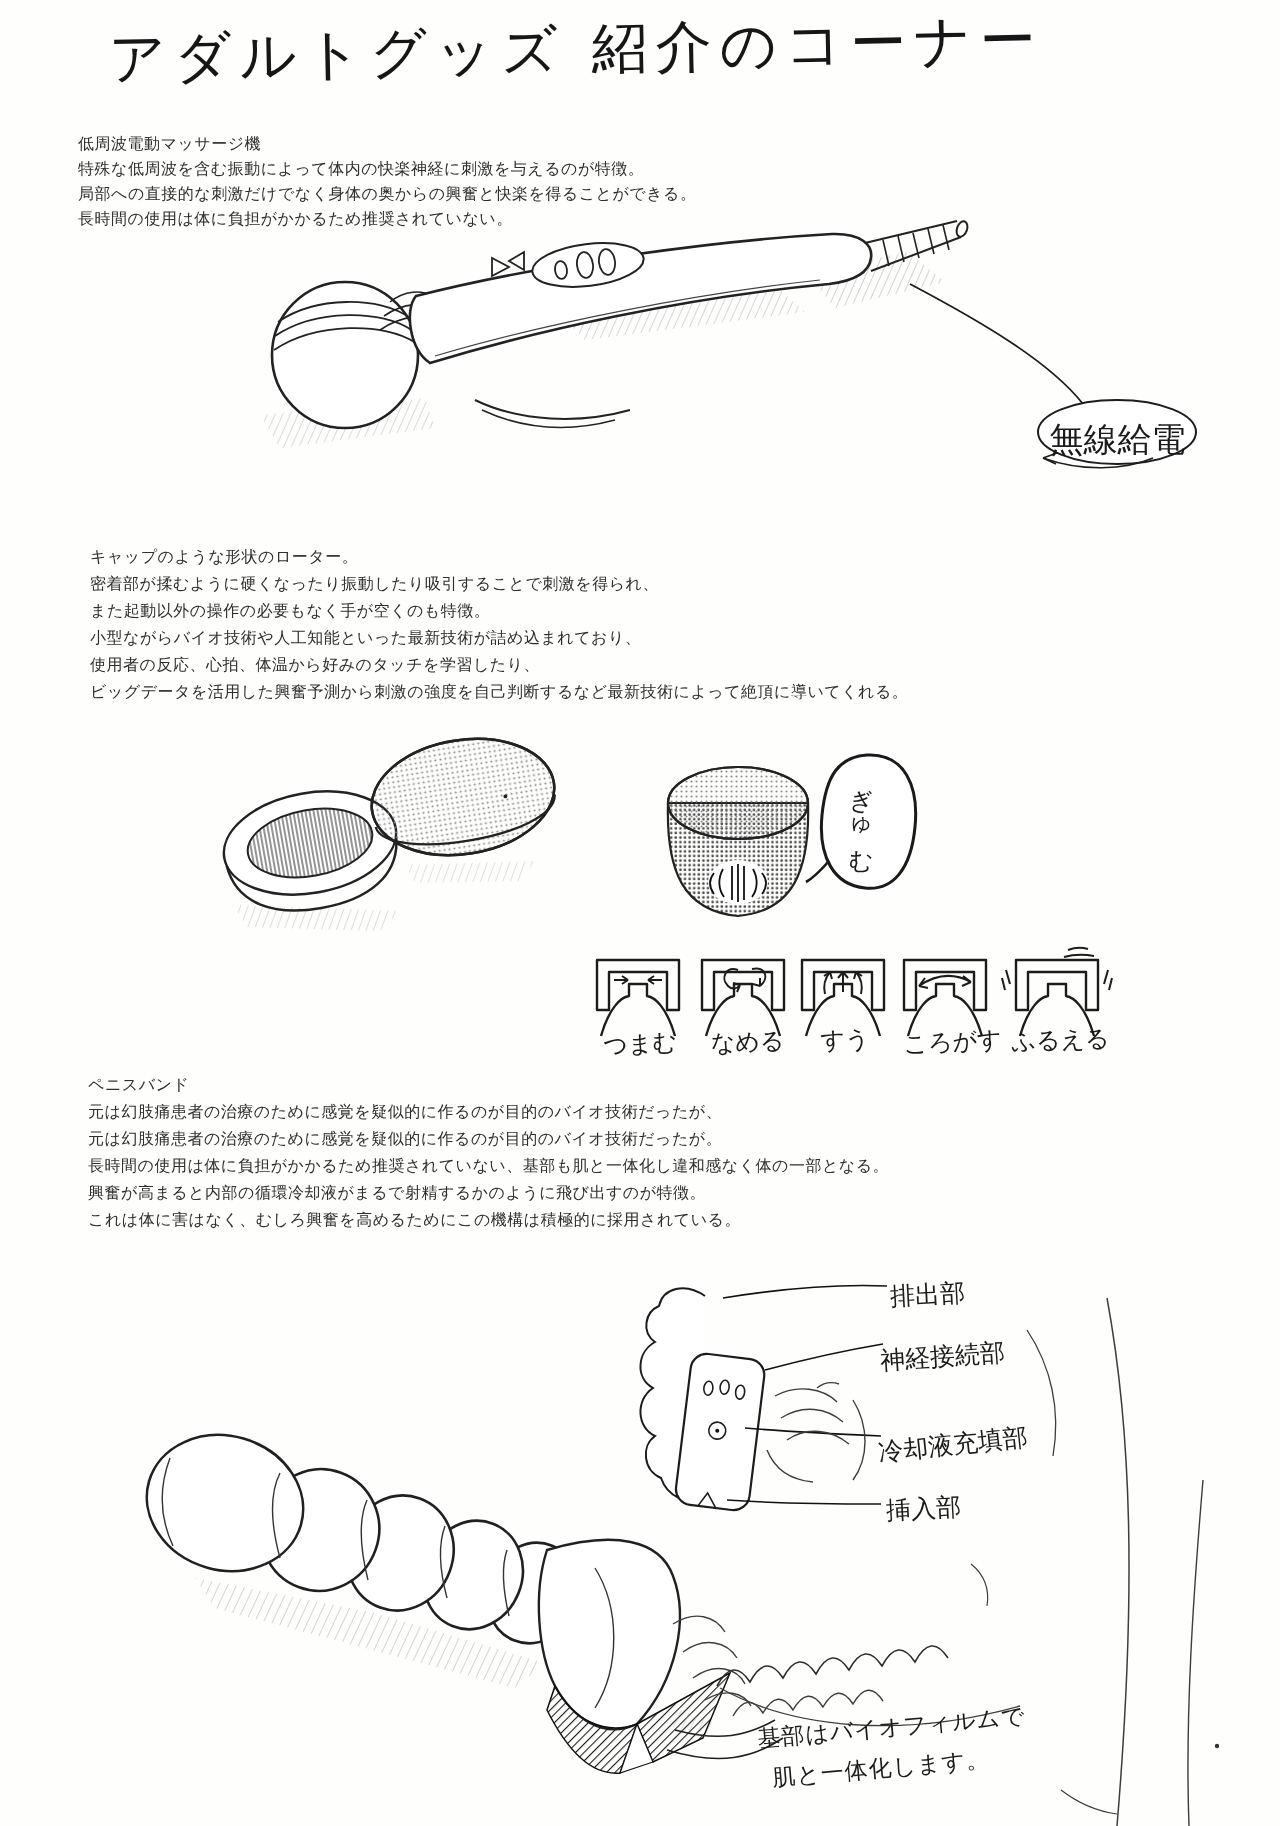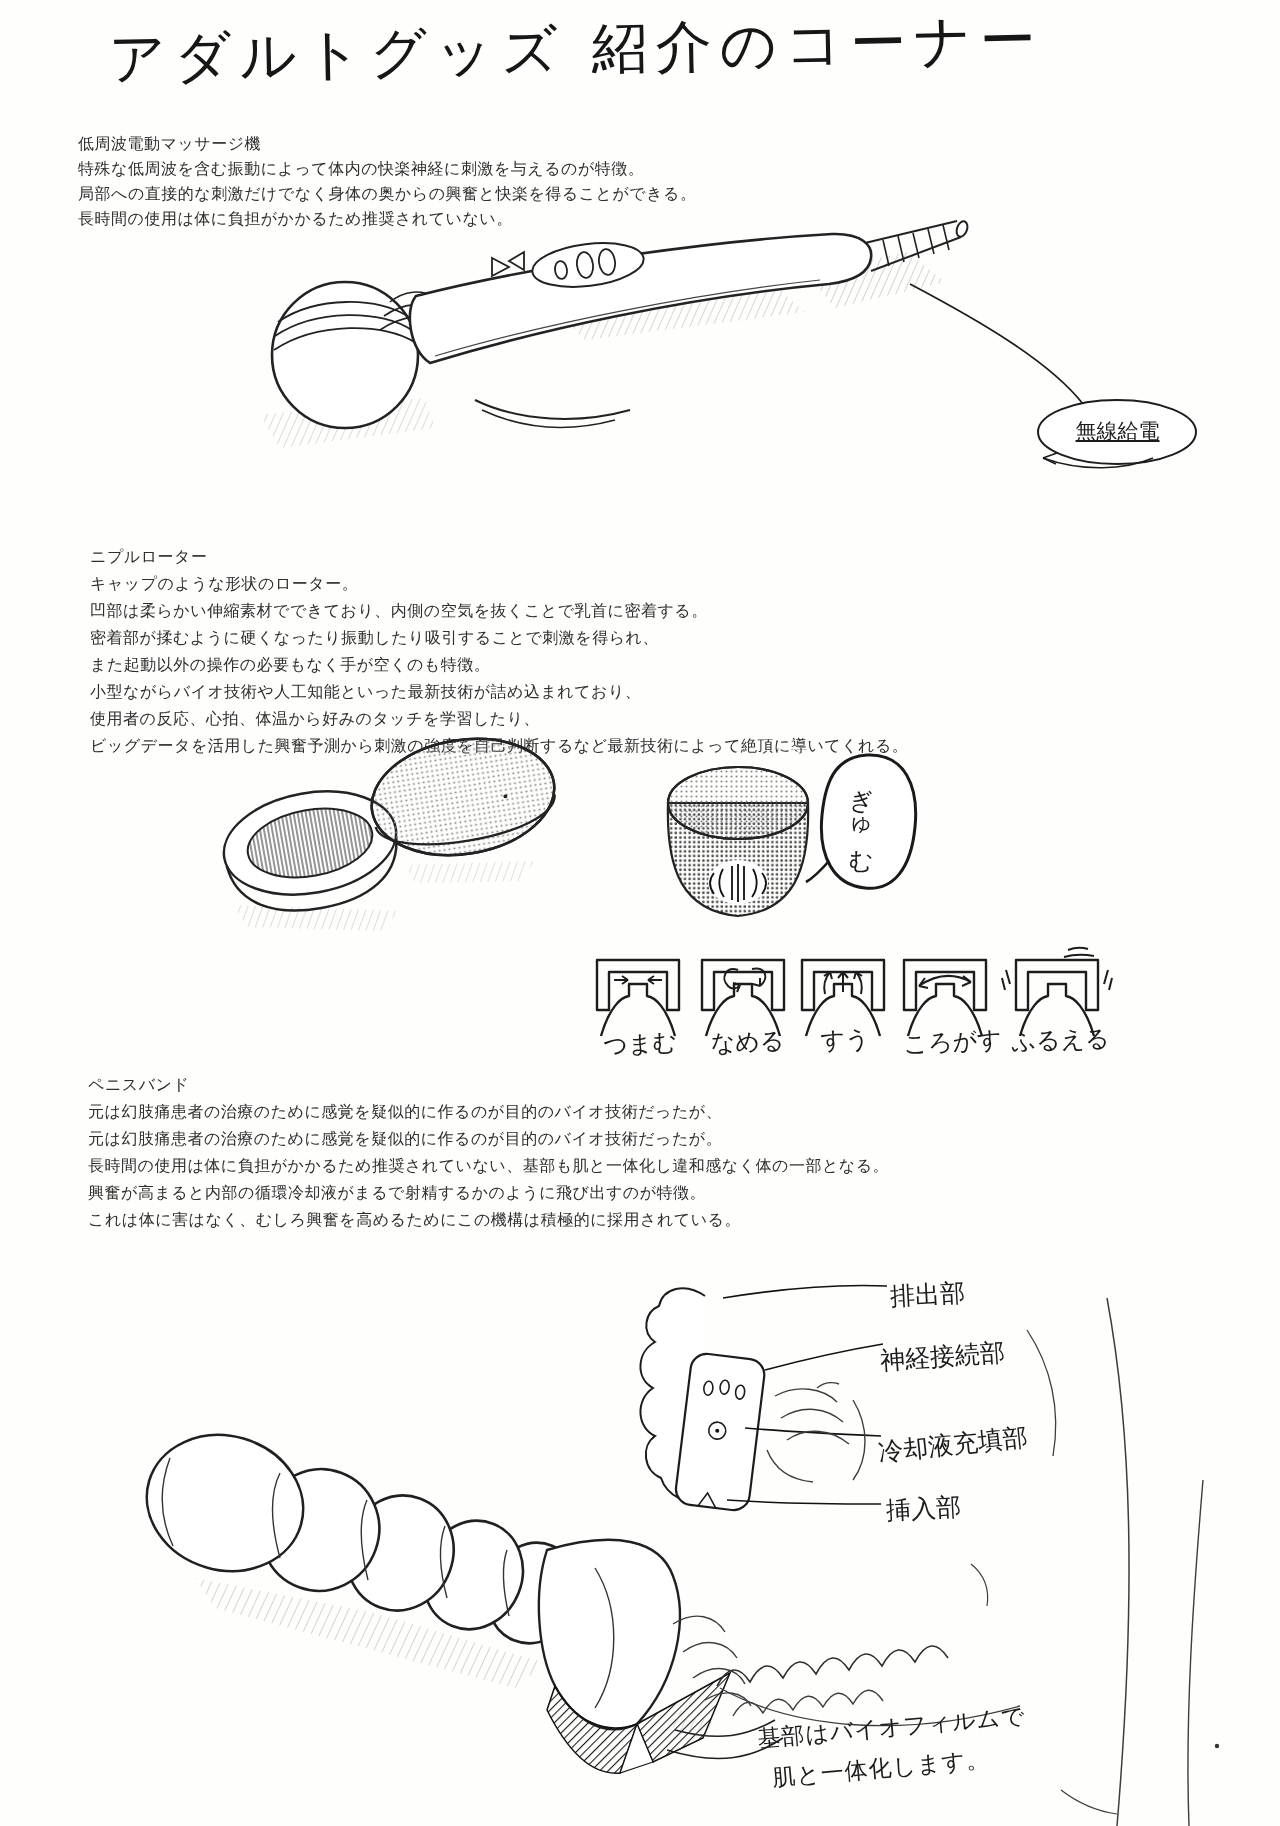--- a/index.html
+++ b/index.html
@@ -6,21 +6,21 @@
   .page{position:relative;width:1280px;height:1826px;background:#fefefdFF;background:#fefefd;margin:0 auto;overflow:hidden;
         font-family:"Liberation Sans","DejaVu Sans",sans-serif;color:#2b2b2b;}
   .abs{position:absolute;}
   .typed{font-size:16px;white-space:nowrap;color:#2e2e2e;letter-spacing:0.5px;}
   .typed div{height:auto;}
   .block-m div{line-height:25px;}
   .block-r div{line-height:27px;}
   .block-b div{line-height:27px;}
   .hand{font-family:"DejaVu Sans","Liberation Sans",sans-serif;color:#1b1b1b;white-space:nowrap;}
   .title{font-size:56px;letter-spacing:8px;transform:rotate(-1.2deg);transform-origin:left top;color:#161616;}
-  .callout-label{font-size:21px;text-align:center;text-decoration:underline;}
+  .callout-label{font-size:34px;text-align:center;}
   .icon-label{font-size:24px;text-align:center;}
   .part-label{font-size:25px;}
   .note{font-size:23px;letter-spacing:1px;}
   .vtext{writing-mode:vertical-rl;font-size:24px;letter-spacing:3px;}
   svg{display:block;}
 </style>
 </head>
 <body>
 
 <div class="page">
@@ -77,23 +77,21 @@
     <g fill="none" stroke="#1d1d1d">
       <path d="M 690,74 C 762,112 830,152 863,194" stroke-width="1.8"></path>
       <ellipse cx="897" cy="222" rx="79" ry="32" fill="#fff" stroke-width="2"></ellipse>
       <path d="M 823,248 C 862,262 905,260 933,248" stroke-width="1.5"></path>
       <path d="M 823,248 L 836,254 M 823,248 L 837,243" stroke-width="1.5"></path>
     </g>
   </svg>
   <div class="abs hand callout-label" style="left:1040px;top:417px;width:155px;">無線給電</div>
 
   <div class="abs typed block-r" style="left:90px;top:543px;">
-    <div>ニプルローター</div>
     <div>キャップのような形状のローター。</div>
-    <div>凹部は柔らかい伸縮素材でできており、内側の空気を抜くことで乳首に密着する。</div>
     <div>密着部が揉むように硬くなったり振動したり吸引することで刺激を得られ、</div>
     <div>また起動以外の操作の必要もなく手が空くのも特徴。</div>
     <div>小型ながらバイオ技術や人工知能といった最新技術が詰め込まれており、</div>
     <div>使用者の反応、心拍、体温から好みのタッチを学習したり、</div>
     <div>ビッグデータを活用した興奮予測から刺激の強度を自己判断するなど最新技術によって絶頂に導いてくれる。</div>
   </div>
 
   <svg class="abs" style="left:205px;top:675px;" width="720" height="265" viewBox="0 0 720 265">
     <defs>
       <pattern id="dotsL" width="5" height="5" patternUnits="userSpaceOnUse">

